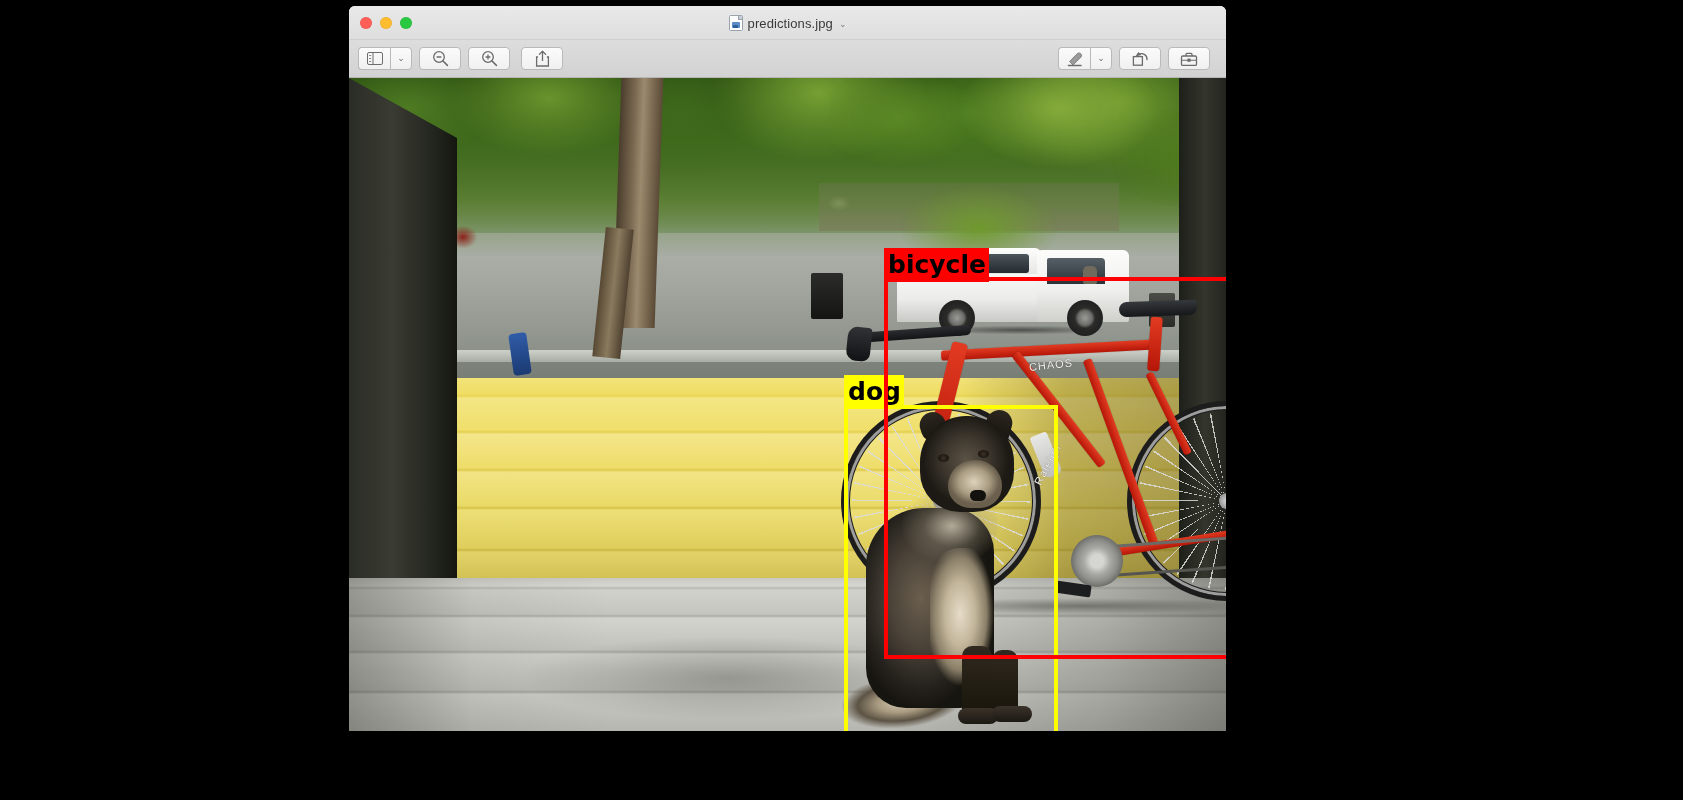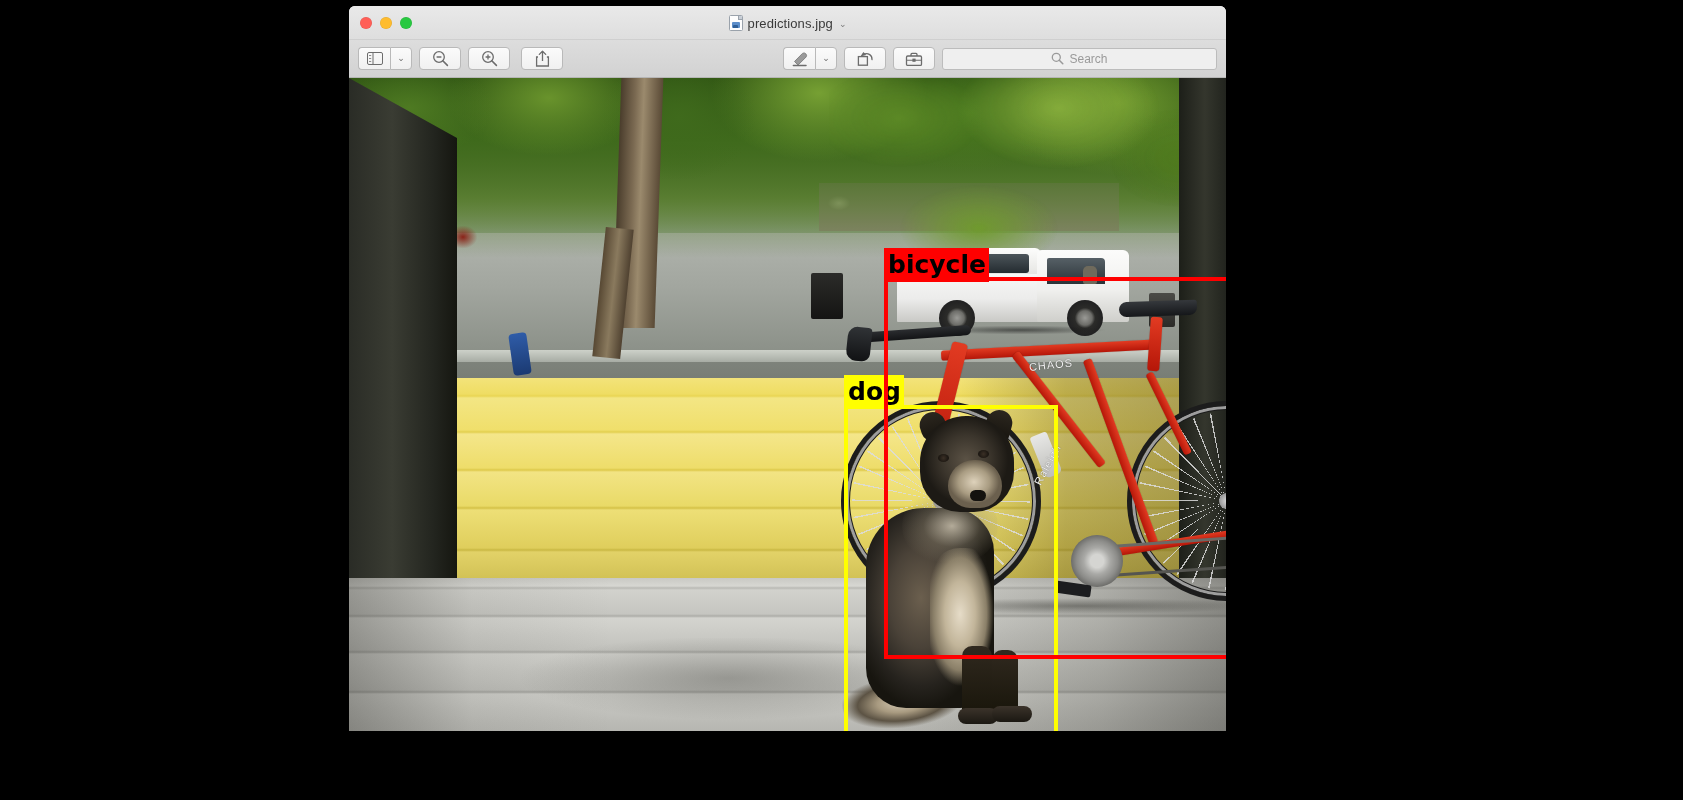--- a/index.html
+++ b/index.html
@@ -692,29 +692,20 @@
 
       <div class="tb-btn wide">
         <svg class="icn" width="18" height="16" viewBox="0 0 18 16">
           <rect x="1.5" y="5" width="15" height="9.4" rx="1.2" fill="none" stroke="#6c6c6c" stroke-width="1.3"></rect>
           <path d="M6 5 V3.4 a1 1 0 0 1 1-1 h4 a1 1 0 0 1 1 1 V5" fill="none" stroke="#6c6c6c" stroke-width="1.3"></path>
           <line x1="1.5" y1="9.2" x2="16.5" y2="9.2" stroke="#6c6c6c" stroke-width="1.1"></line>
           <rect x="7.4" y="7.6" width="3.2" height="3.2" fill="#6c6c6c"></rect>
         </svg>
       </div>
 
-      <div class="search-field">
-        <span class="search-inner">
-          <svg class="icn" width="13" height="13" viewBox="0 0 13 13">
-            <circle cx="5.3" cy="5.3" r="4" fill="none" stroke="#9a9a9a" stroke-width="1.3"></circle>
-            <line x1="8.3" y1="8.3" x2="11.8" y2="11.8" stroke="#9a9a9a" stroke-width="1.5" stroke-linecap="round"></line>
-          </svg>
-          <span class="search-ph">Search</span>
-        </span>
-      </div>
     </div>
 
     <div class="canvas">
 
       <div class="photo">
         <div class="bg-road"></div>
         <div class="asphalt"></div>
         <div class="rockwall"></div>
         <div class="asphalt2"></div>
         <div class="curb"></div>

